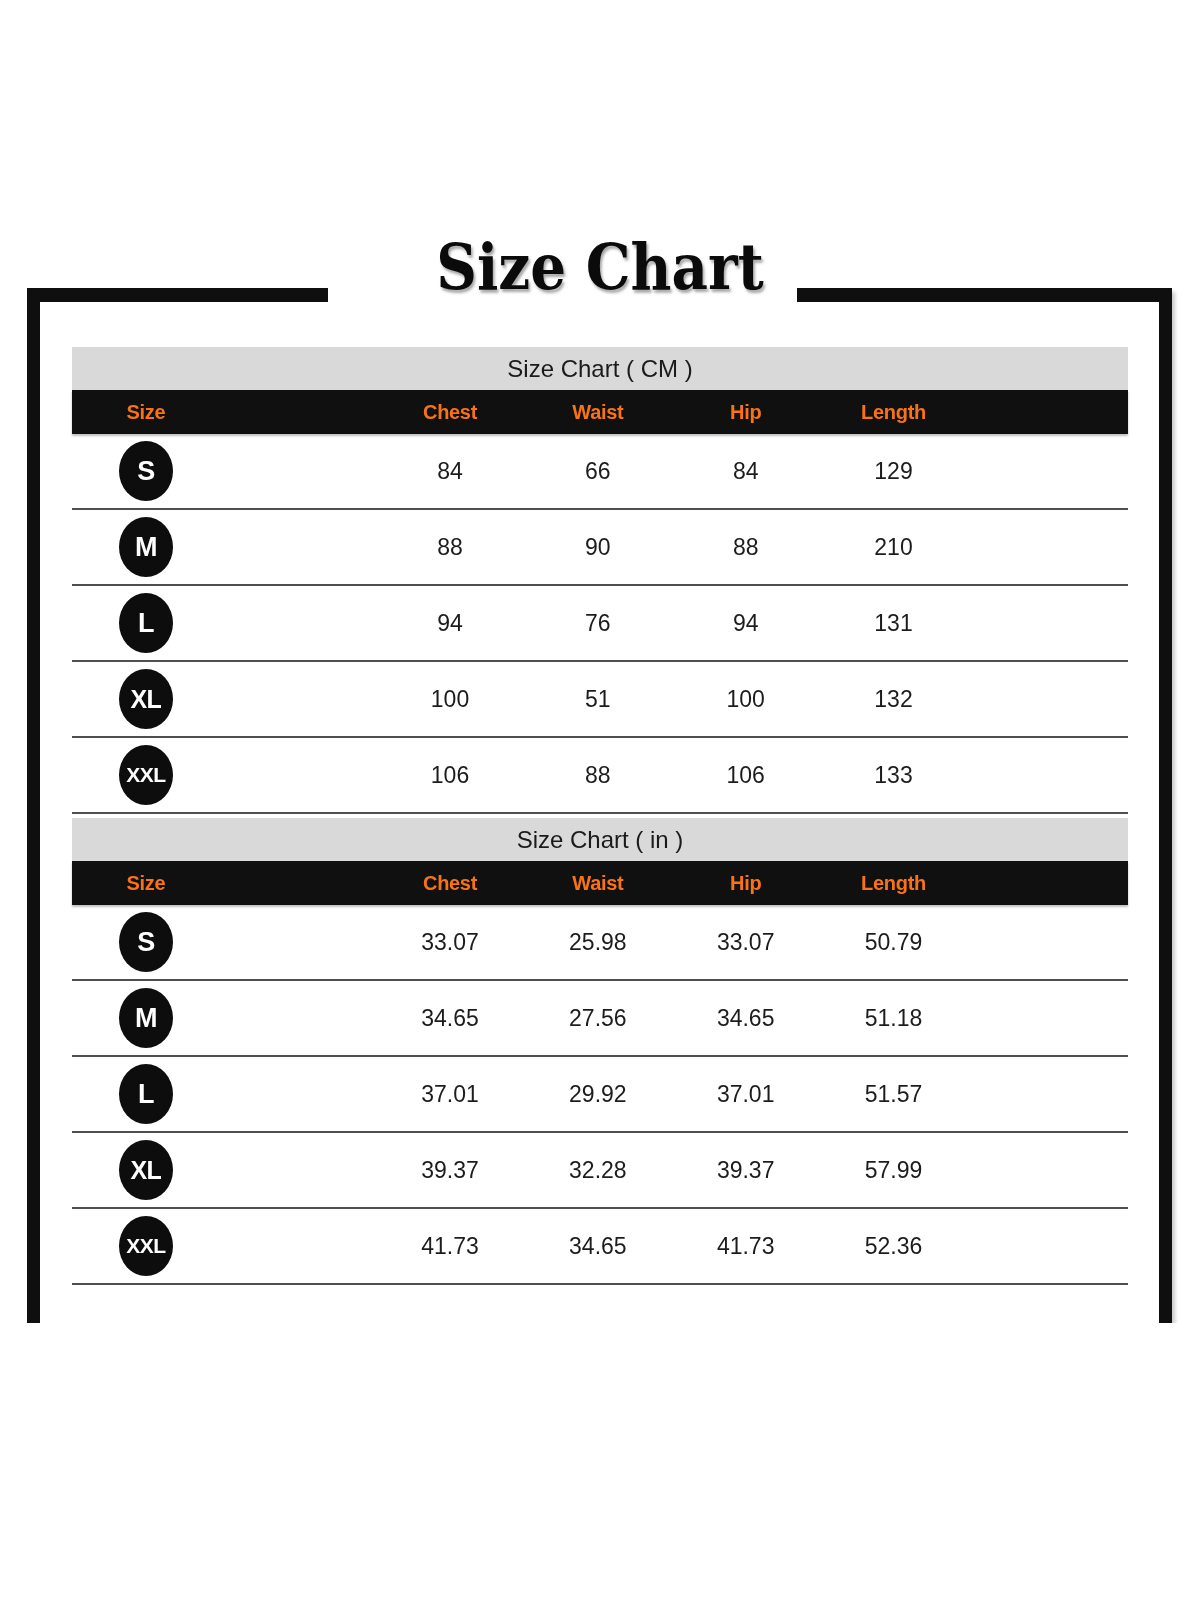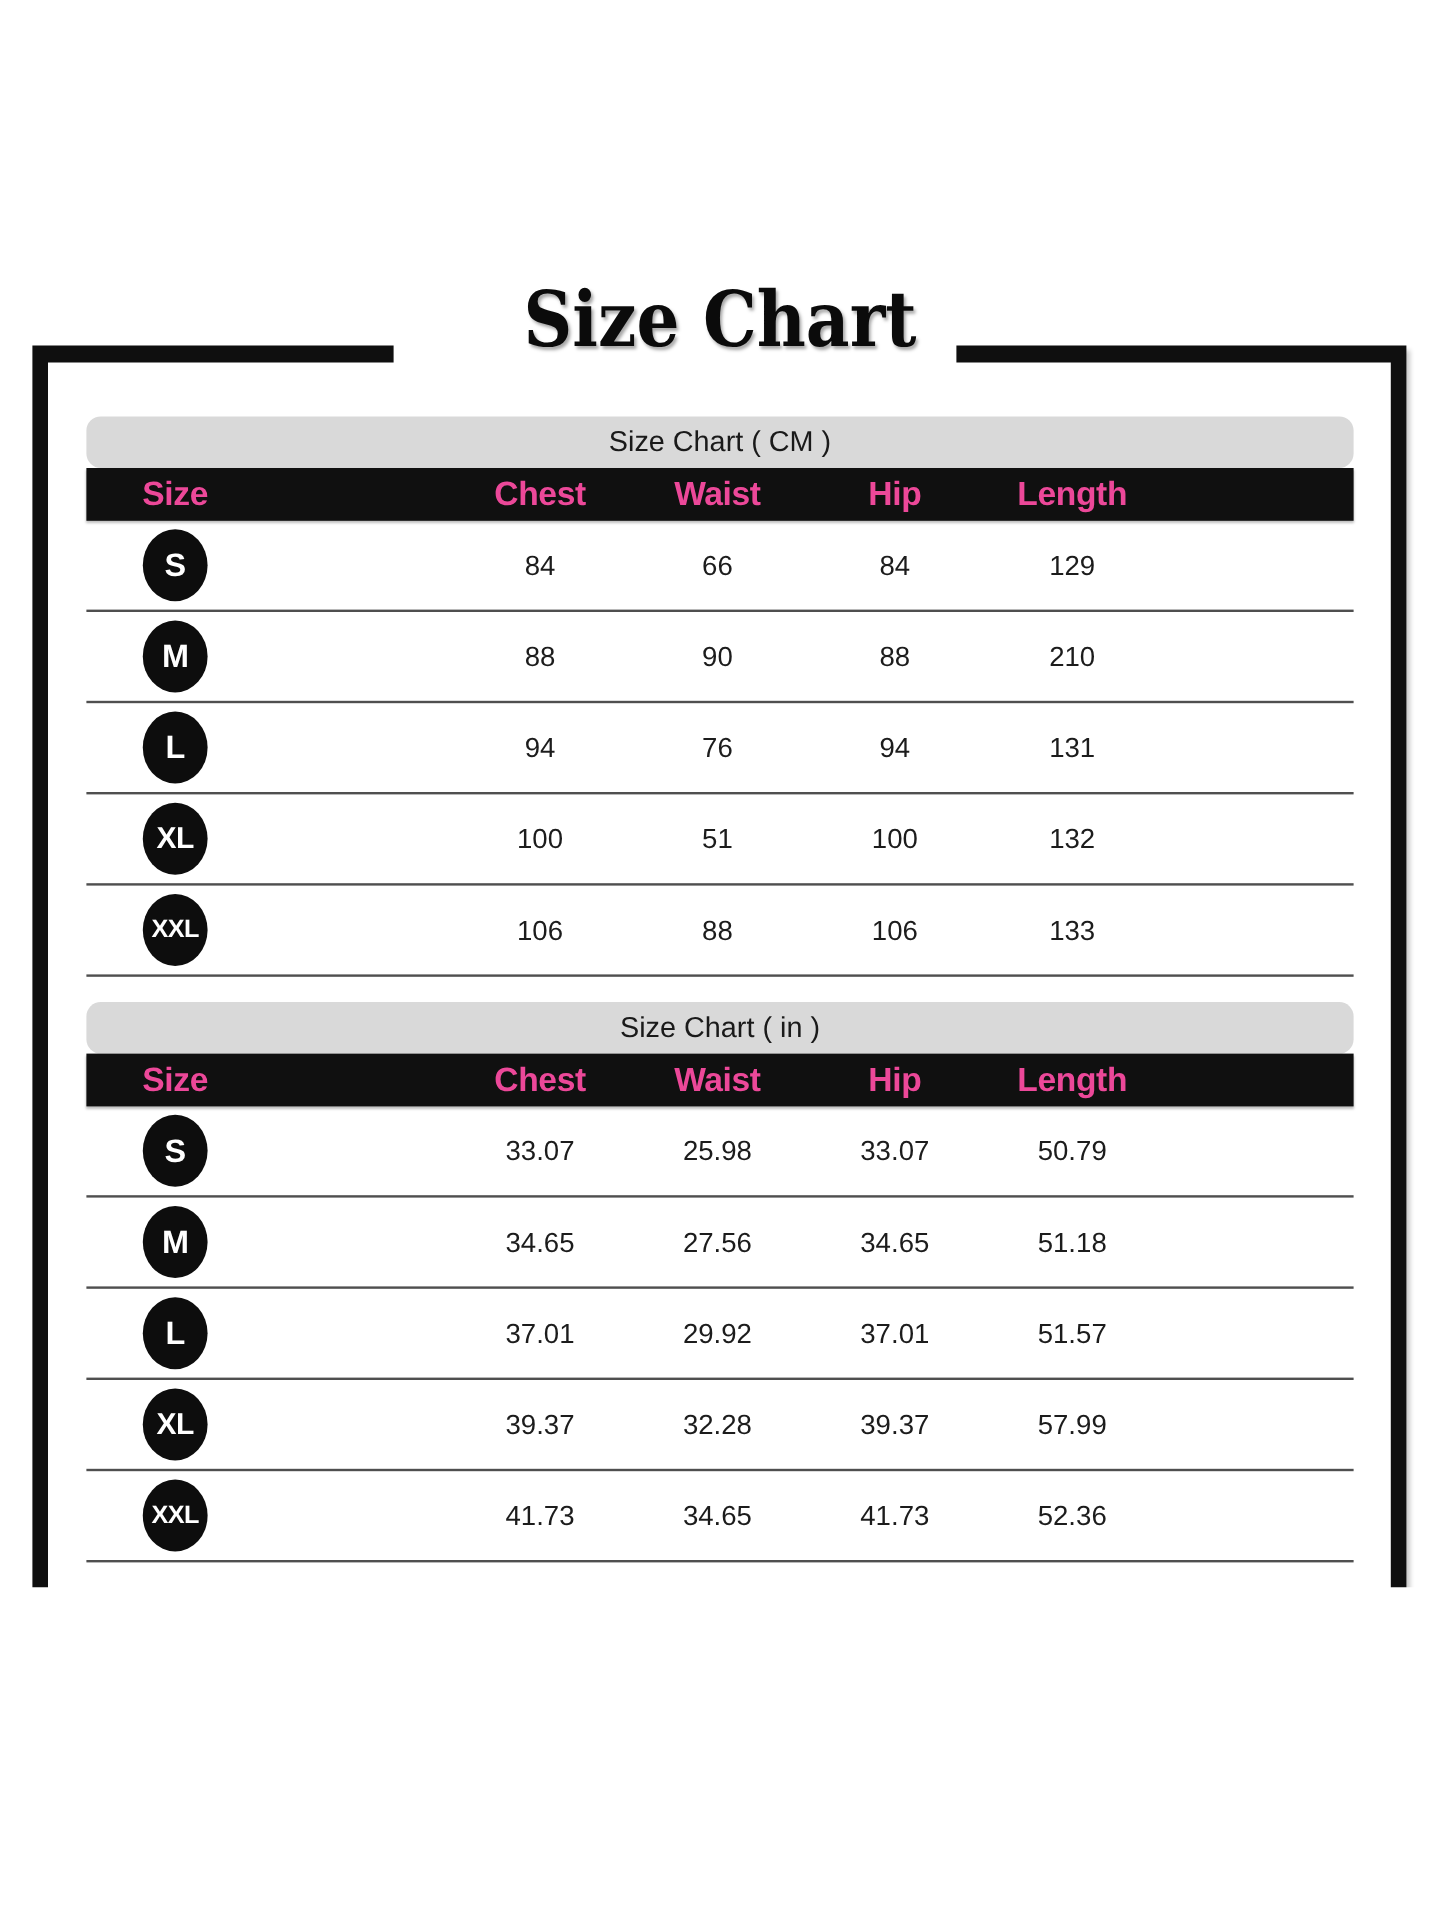--- a/index.html
+++ b/index.html
@@ -52,40 +52,39 @@
     text-shadow: 2px 3px 3px rgba(0,0,0,0.35);
     white-space: nowrap;
   }
   
   .size-table {
     position: absolute;
     left: 72px;
     width: 1056px;
   }
   .size-table.cm { top: 347px; }
-  .size-table.inch { top: 835px; }
+  .size-table.inch { top: 818px; }
   .band {
     height: 43px;
     background: var(--band_bg, #d9d9d9);
     display: flex;
     align-items: center;
     justify-content: center;
     font-size: 24px;
     color: #1a1a1a;
-    border-radius: 12px;
   }
   .thead {
     height: 44px;
     background: var(--header_bg, #101010);
     display: grid;
     grid-template-columns: 14% 14.8% 14% 14% 14% 14% 15.2%;
     align-items: center;
-    color: #ec4899;
+    color: #f97316;
     font-weight: 700;
-    font-size: 28px;
+    font-size: 20px;
     letter-spacing: -0.3px;
     box-shadow: 0 2px 2px rgba(0,0,0,0.25);
   }
   .hcell { text-align: center; }
   .trow {
     height: 76px;
     display: grid;
     grid-template-columns: 14% 14.8% 14% 14% 14% 14% 15.2%;
     align-items: center;
     box-sizing: border-box;

